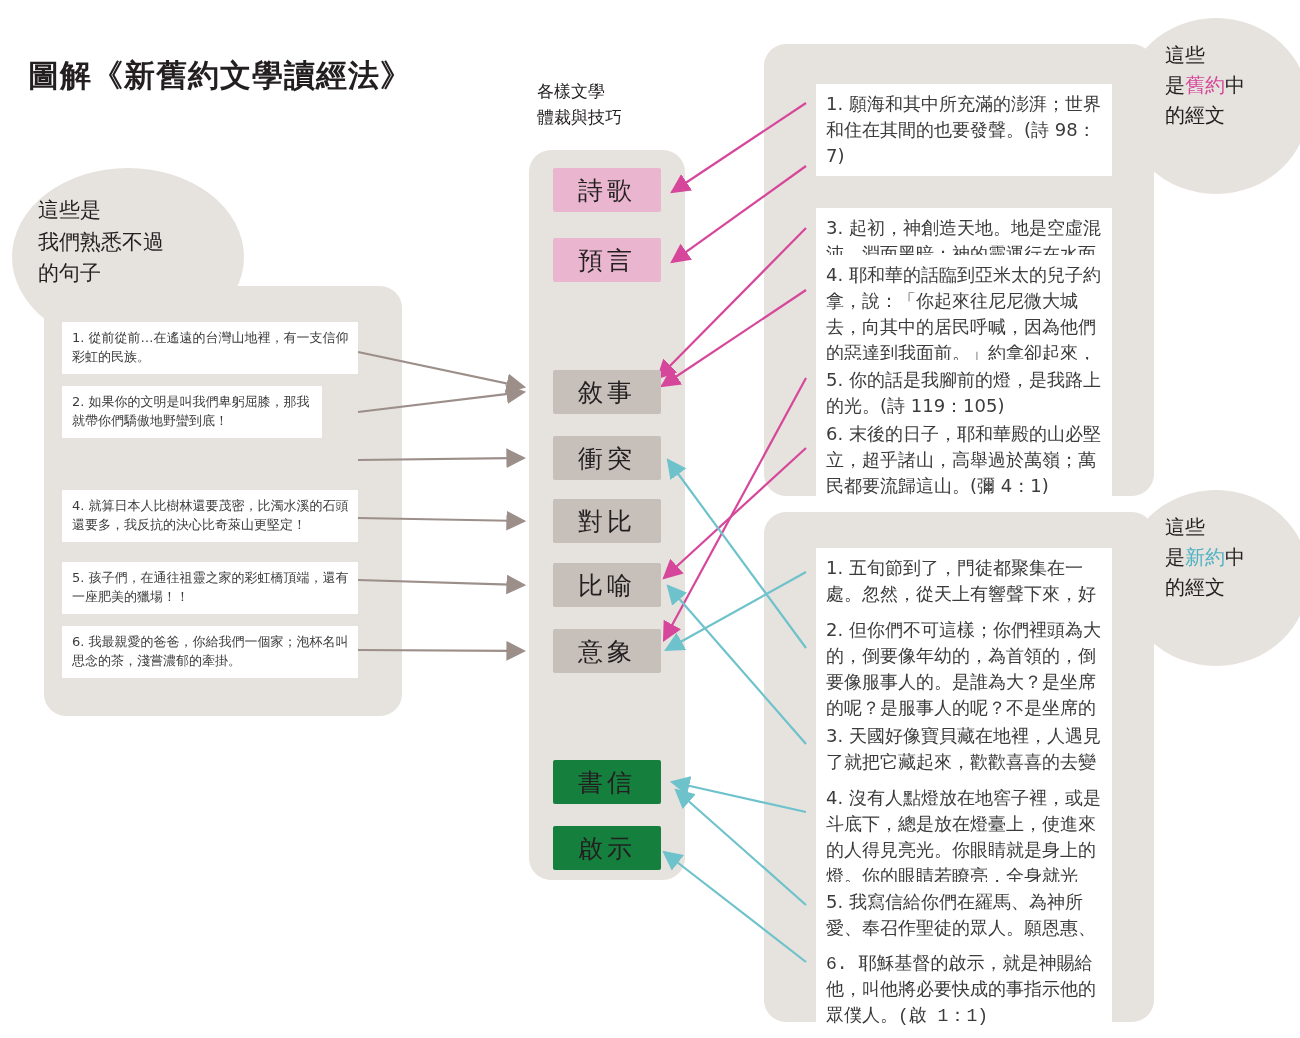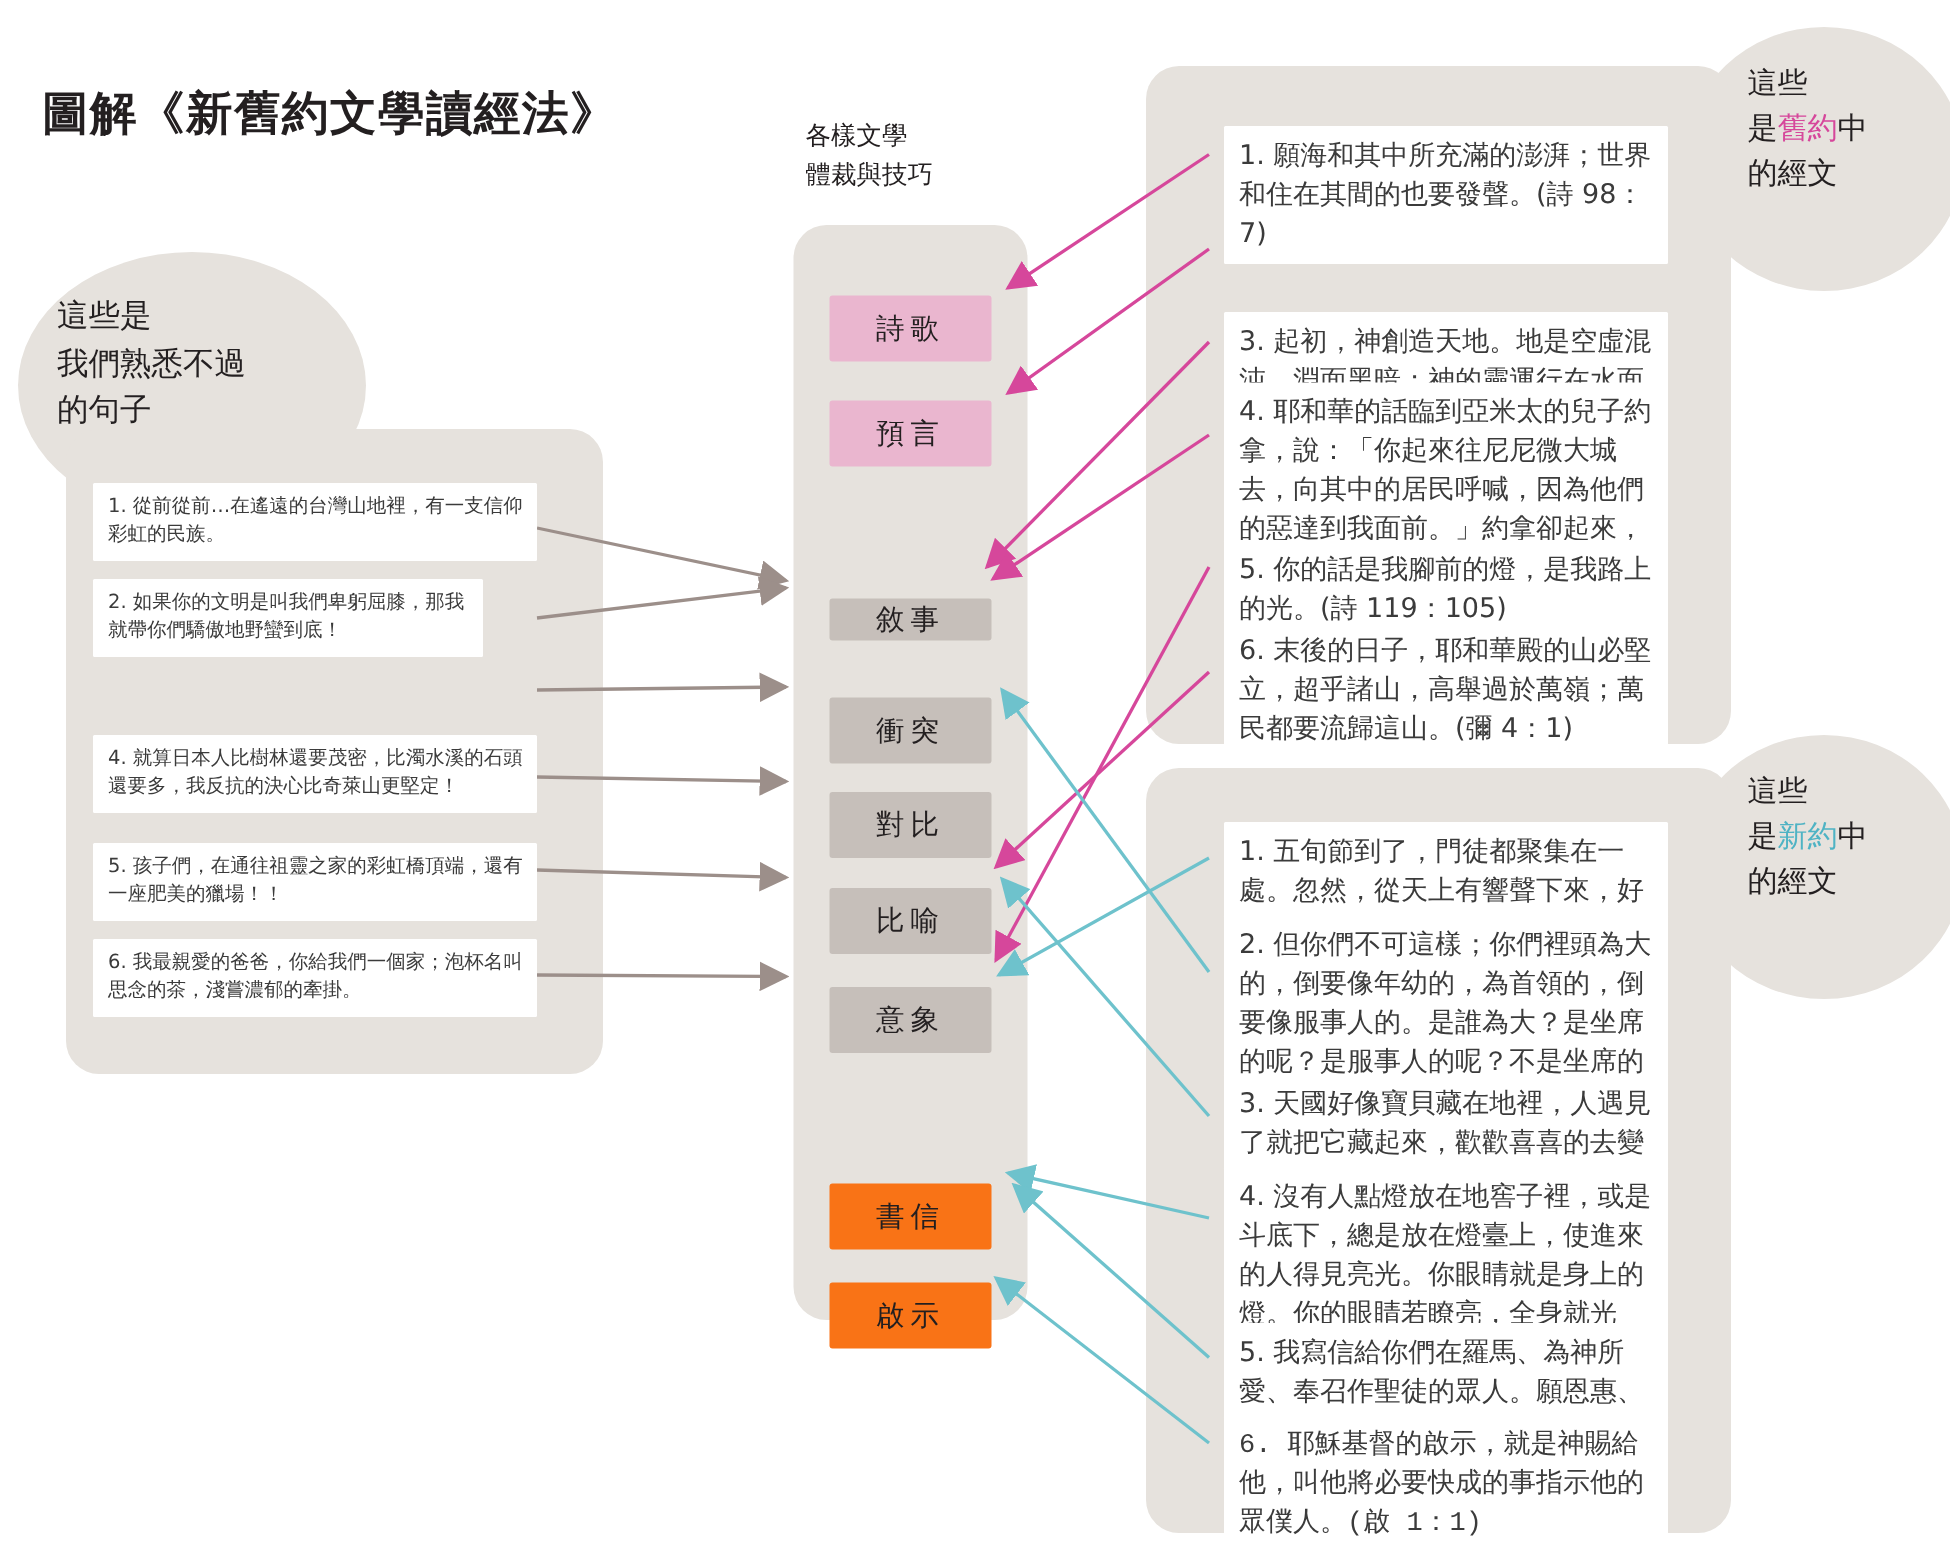--- a/index.html
+++ b/index.html
@@ -65,28 +65,27 @@
   .card.verse {
     font-size: 18px;
   }
   .genre {
     position: absolute;
     box-sizing: border-box;
     display: flex;
     align-items: center;
     justify-content: center;
     color: #231f20;
-    font-size: 19px;
+    font-size: 25px;
     letter-spacing: 4px;
     border-radius: 2px;
-    margin-top: 29px;
   }
   .genre.pink { background: #eab6cf; }
   .genre.gray { background: #c6bfba; }
-  .genre.teal { background: #f97316; }
+  .genre.teal { background: #15803d; }
 
   .column-head {
     position: absolute;
     color: #231f20;
     font-size: 17px;
     line-height: 1.55;
     text-align: left;
     white-space: nowrap;
   }
 </style>
@@ -169,21 +168,21 @@
   </svg>
 
   <div class="card left" style="left:62px; top:322px; width:296px;">1. 從前從前…在遙遠的台灣山地裡，有一支信仰彩虹的民族。</div>
   <div class="card left" style="left:62px; top:386px; width:260px;">2. 如果你的文明是叫我們卑躬屈膝，那我就帶你們驕傲地野蠻到底！</div>
   <div class="card left" style="left:62px; top:490px; width:296px;">4. 就算日本人比樹林還要茂密，比濁水溪的石頭還要多，我反抗的決心比奇萊山更堅定！</div>
   <div class="card left" style="left:62px; top:562px; width:296px;">5. 孩子們，在通往祖靈之家的彩虹橋頂端，還有一座肥美的獵場！！</div>
   <div class="card left" style="left:62px; top:626px; width:296px;">6. 我最親愛的爸爸，你給我們一個家；泡杯名叫思念的茶，淺嘗濃郁的牽掛。</div>
 
   <div class="genre pink" style="left:553px; top:168px; width:108px; height:44px;">詩歌</div>
   <div class="genre pink" style="left:553px; top:238px; width:108px; height:44px;">預言</div>
-  <div class="genre gray" style="left:553px; top:370px; width:108px; height:28px;">敘事</div>
+  <div class="genre gray" style="left:553px; top:370px; width:108px; height:44px;">敘事</div>
   <div class="genre gray" style="left:553px; top:436px; width:108px; height:44px;">衝突</div>
   <div class="genre gray" style="left:553px; top:499px; width:108px; height:44px;">對比</div>
   <div class="genre gray" style="left:553px; top:563px; width:108px; height:44px;">比喻</div>
   <div class="genre gray" style="left:553px; top:629px; width:108px; height:44px;">意象</div>
   <div class="genre teal" style="left:553px; top:760px; width:108px; height:44px;">書信</div>
   <div class="genre teal" style="left:553px; top:826px; width:108px; height:44px;">啟示</div>
 
   <div class="card verse" style="left:816px; top:84px; width:296px;">1. 願海和其中所充滿的澎湃；世界和住在其間的也要發聲。(詩 98：7)</div>
   <div class="card verse" style="left:816px; top:208px; width:296px;">3. 起初，神創造天地。地是空虛混沌，淵面黑暗；神的靈運行在水面上。(創 1：1)</div>
   <div class="card verse" style="left:816px; top:255px; width:296px;">4. 耶和華的話臨到亞米太的兒子約拿，說：「你起來往尼尼微大城去，向其中的居民呼喊，因為他們的惡達到我面前。」約拿卻起來，逃往他施去躲避耶和華。(拿 1：1-3)</div>

